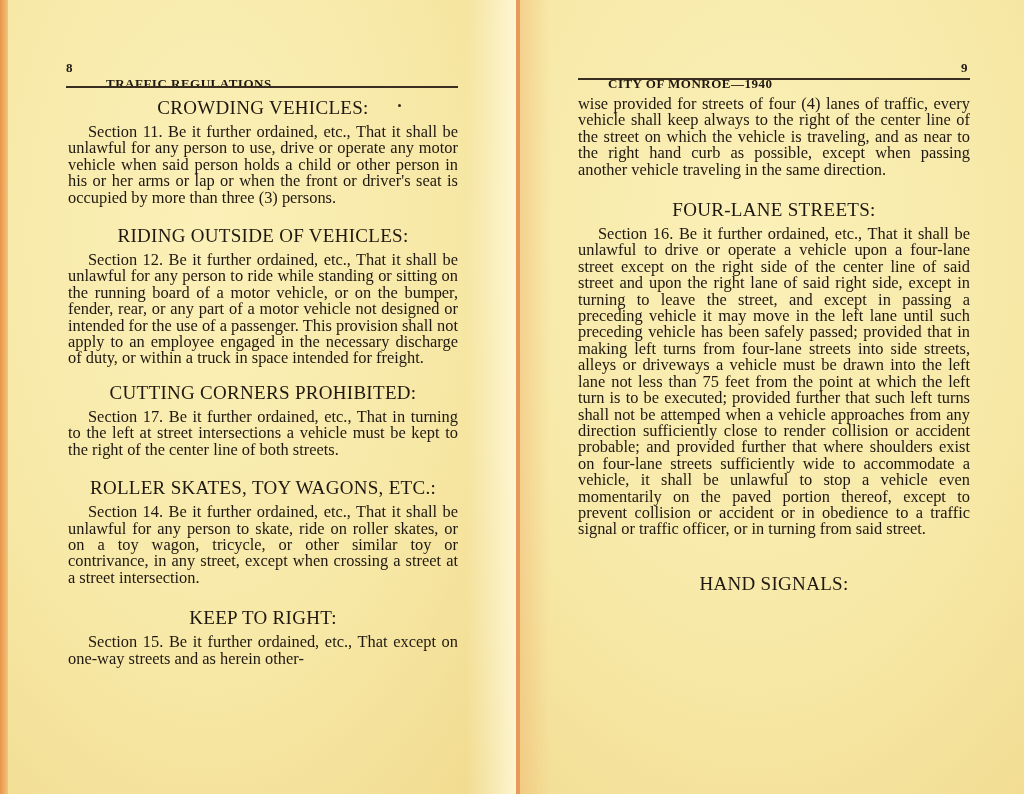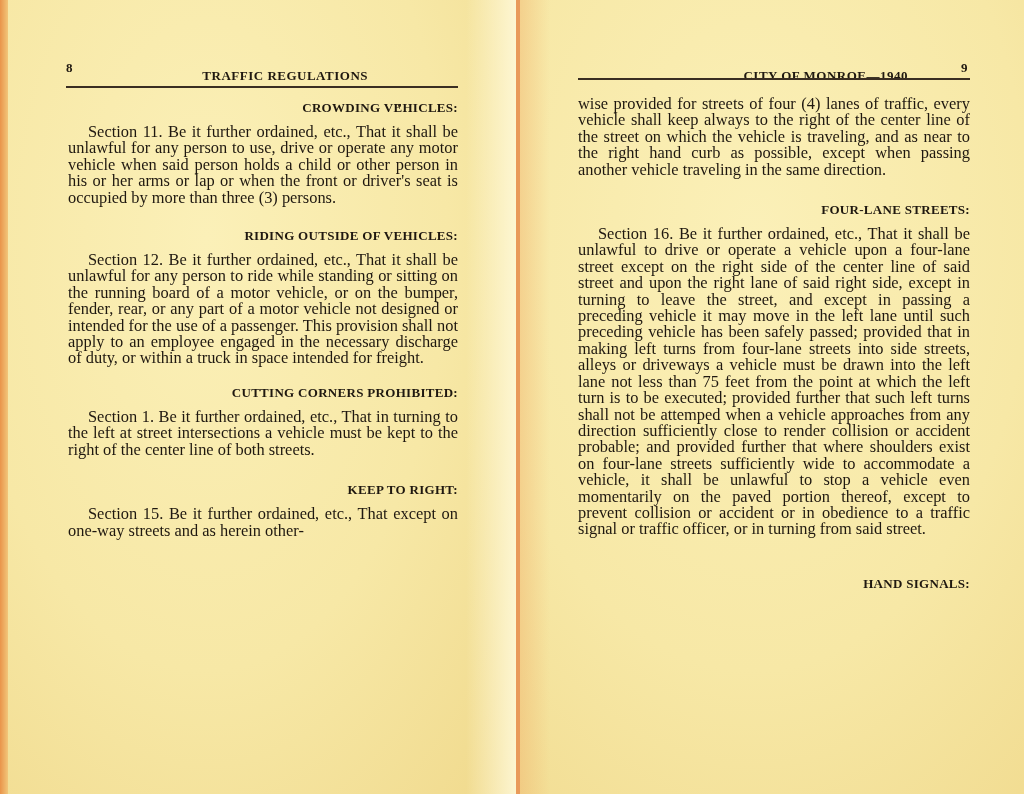--- a/index.html
+++ b/index.html
@@ -32,40 +32,40 @@
     content:""; position:absolute; left:4px; top:0; bottom:0; width:30px;
     background:linear-gradient(to right,rgba(240,180,110,0.45),rgba(246,231,166,0));
   }
   .running-head {
     position:absolute; top:60px; height:18px;
     font-weight:bold; font-size:13px; letter-spacing:0.5px;
   }
   #left-page .running-head { left:66px; width:392px; }
   #right-page .running-head { left:62px; width:390px; }
   .running-head .pnum { position:absolute; top:0; }
-  .running-head .htitle { position:absolute; top:8px; left:0; right:0; text-align:right; }
+  .running-head .htitle { position:absolute; top:16px; left:0; right:0; text-align:left; }
   #left-page .pnum { left:0; }
   #right-page .pnum { right:0; }
   #left-page .htitle { left:40px; right:90px; }
   #right-page .htitle { left:30px; right:60px; }
   .rule {
     position:absolute; height:1.5px; background:#3a2e22;
   }
   #left-page .rule { left:66px; width:392px; top:86px; }
   #right-page .rule { left:62px; width:392px; top:78px; }
   .column {
     position:absolute; z-index:2;
     font-size:16.4px; line-height:16.4px;
     text-align:justify;
   }
   #left-page .column { left:68px; width:390px; top:98px; }
   #right-page .column { left:62px; width:392px; top:96px; }
   .heading {
-    font-weight:bold; font-size:13px; letter-spacing:0.3px;
-    margin:0 0 6px 0; text-align:right; line-height:20px;
+    font-weight:normal; font-size:19px; letter-spacing:0.3px;
+    margin:0 0 6px 0; text-align:center; line-height:20px;
   }
   .para { margin:0; text-indent:20px; }
   .para.cont { text-indent:0; }
   .block { margin-bottom:16px; }
   .mark {
     position:absolute; width:3px; height:3px; border-radius:50%; background:#3a2a1a;
   }
 </style>
 </head>
 <body>
@@ -82,23 +82,25 @@
     <div class="block" style="margin-bottom:20px;">
       <div class="heading">CROWDING VEHICLES:</div>
       <p class="para">Section 11. Be it further ordained, etc., That it shall be unlawful for any person to use, drive or operate any motor vehicle when said person holds a child or other person in his or her arms or lap or when the front or driver's seat is occupied by more than three (3) persons.</p>
     </div>
     <div class="block" style="">
       <div class="heading">RIDING OUTSIDE OF VEHICLES:</div>
       <p class="para">Section 12. Be it further ordained, etc., That it shall be unlawful for any person to ride while standing or sitting on the running board of a motor vehicle, or on the bumper, fender, rear, or any part of a motor vehicle not designed or intended for the use of a passenger. This provision shall not apply to an employee engaged in the necessary discharge of duty, or within a truck in space intended for freight.</p>
     </div>
     <div class="block" style="margin-bottom:20px;">
       <div class="heading">CUTTING CORNERS PROHIBITED:</div>
-      <p class="para">Section 1. Be it further ordained, etc., That in turning to the left at street intersections a vehicle must be kept to the right of the center line of both streets.</p>
+      <p class="para">Section 17. Be it further ordained, etc., That in turning to the left at street intersections a vehicle must be kept to the right of the center line of both streets.</p>
     </div>
     <div class="block" style="margin-bottom:22px;">
+      <div class="heading">ROLLER SKATES, TOY WAGONS, ETC.:</div>
+      <p class="para">Section 14. Be it further ordained, etc., That it shall be unlawful for any person to skate, ride on roller skates, or on a toy wagon, tricycle, or other similar toy or contrivance, in any street, except when crossing a street at a street intersection.</p>
     </div>
     <div class="block">
       <div class="heading">KEEP TO RIGHT:</div>
       <p class="para">Section 15. Be it further ordained, etc., That except on one-way streets and as herein other-</p>
     </div>
   </div>
 </div>
 
 <div class="page" id="right-page">
   <div class="running-head">

